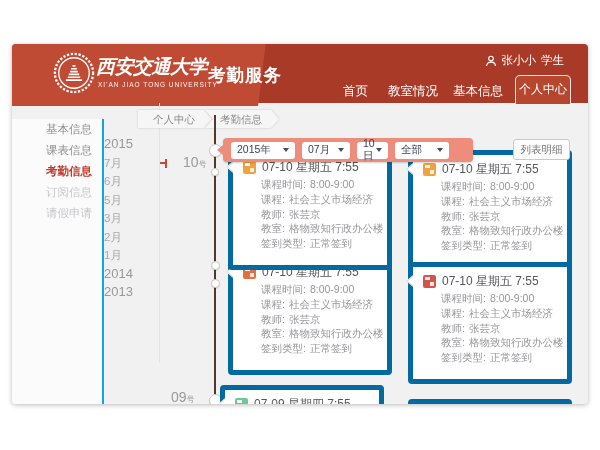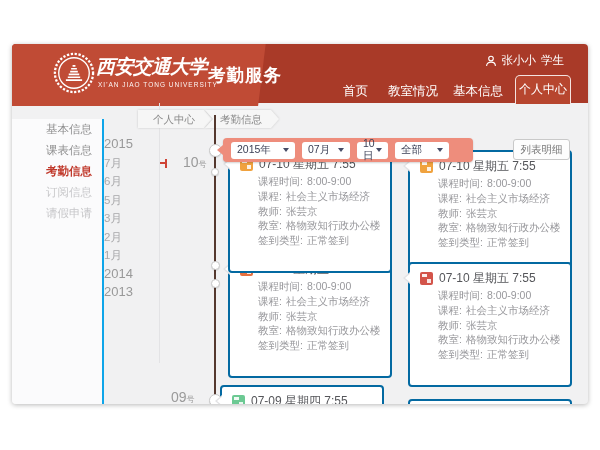--- a/index.html
+++ b/index.html
@@ -76,22 +76,22 @@
     border-right:6px solid #ee8d7c; }
   .fsel { background:#fff; border-radius:3px; height:17px; font-size:10.5px; color:#3a3f55;
     display:flex; align-items:center; justify-content:space-between; padding:0 6px; cursor:default; }
   .caret { width:0; height:0; border-left:3.5px solid transparent;
     border-right:3.5px solid transparent; border-top:4.5px solid #464c66; }
   .detail-btn { position:absolute; left:501px; top:36px; width:57px; height:21px;
     background:#fdfdfd; border:1px solid #c9c9c9; border-radius:3px; font-size:10.5px;
     color:#777; text-align:center; line-height:19px; z-index:6; }
 
   
-  .card { position:absolute; width:164px; background:#fff; border:2px solid #0369a1;
-    border-radius:4px; padding:7px 10px 23px; }
+  .card { position:absolute; width:164px; background:#fff; border:5px solid #0369a1;
+    border-radius:4px; padding:7px 10px 14px; }
   .card::before { content:''; position:absolute; left:-7px; top:8px;
     border-top:6px solid transparent; border-bottom:6px solid transparent;
     border-right:7px solid #e2e2e4; }
   .card::after { content:''; position:absolute; left:-5.5px; top:9px;
     border-top:5px solid transparent; border-bottom:5px solid transparent;
     border-right:6px solid #fff; }
   .card-title { display:flex; align-items:center; gap:6px; font-size:12px; color:#55565a;
     height:15px; white-space:nowrap; }
   .card-icon { width:13px; height:13px; border-radius:2px; position:relative; flex:none; }
   .card-icon::before { content:''; position:absolute; left:2px; top:2px; width:5px; height:3px;

